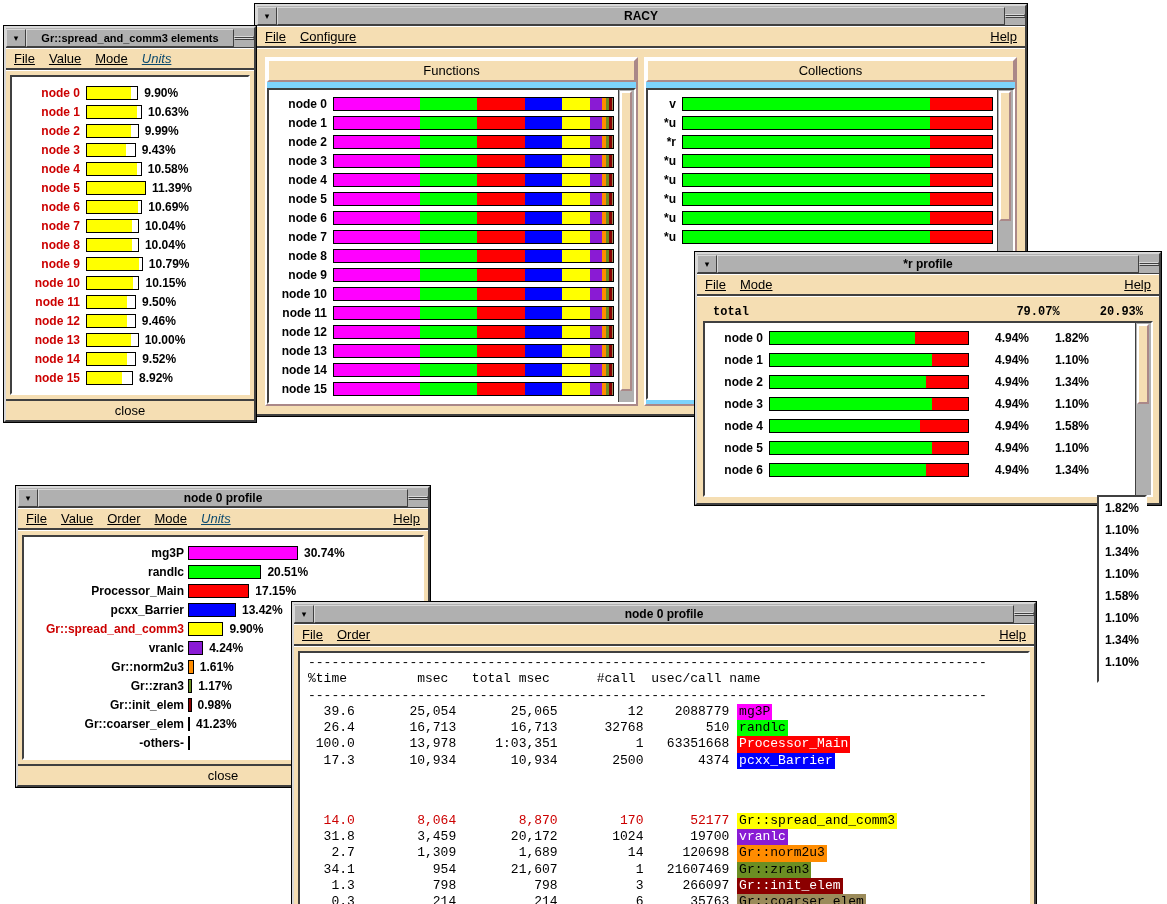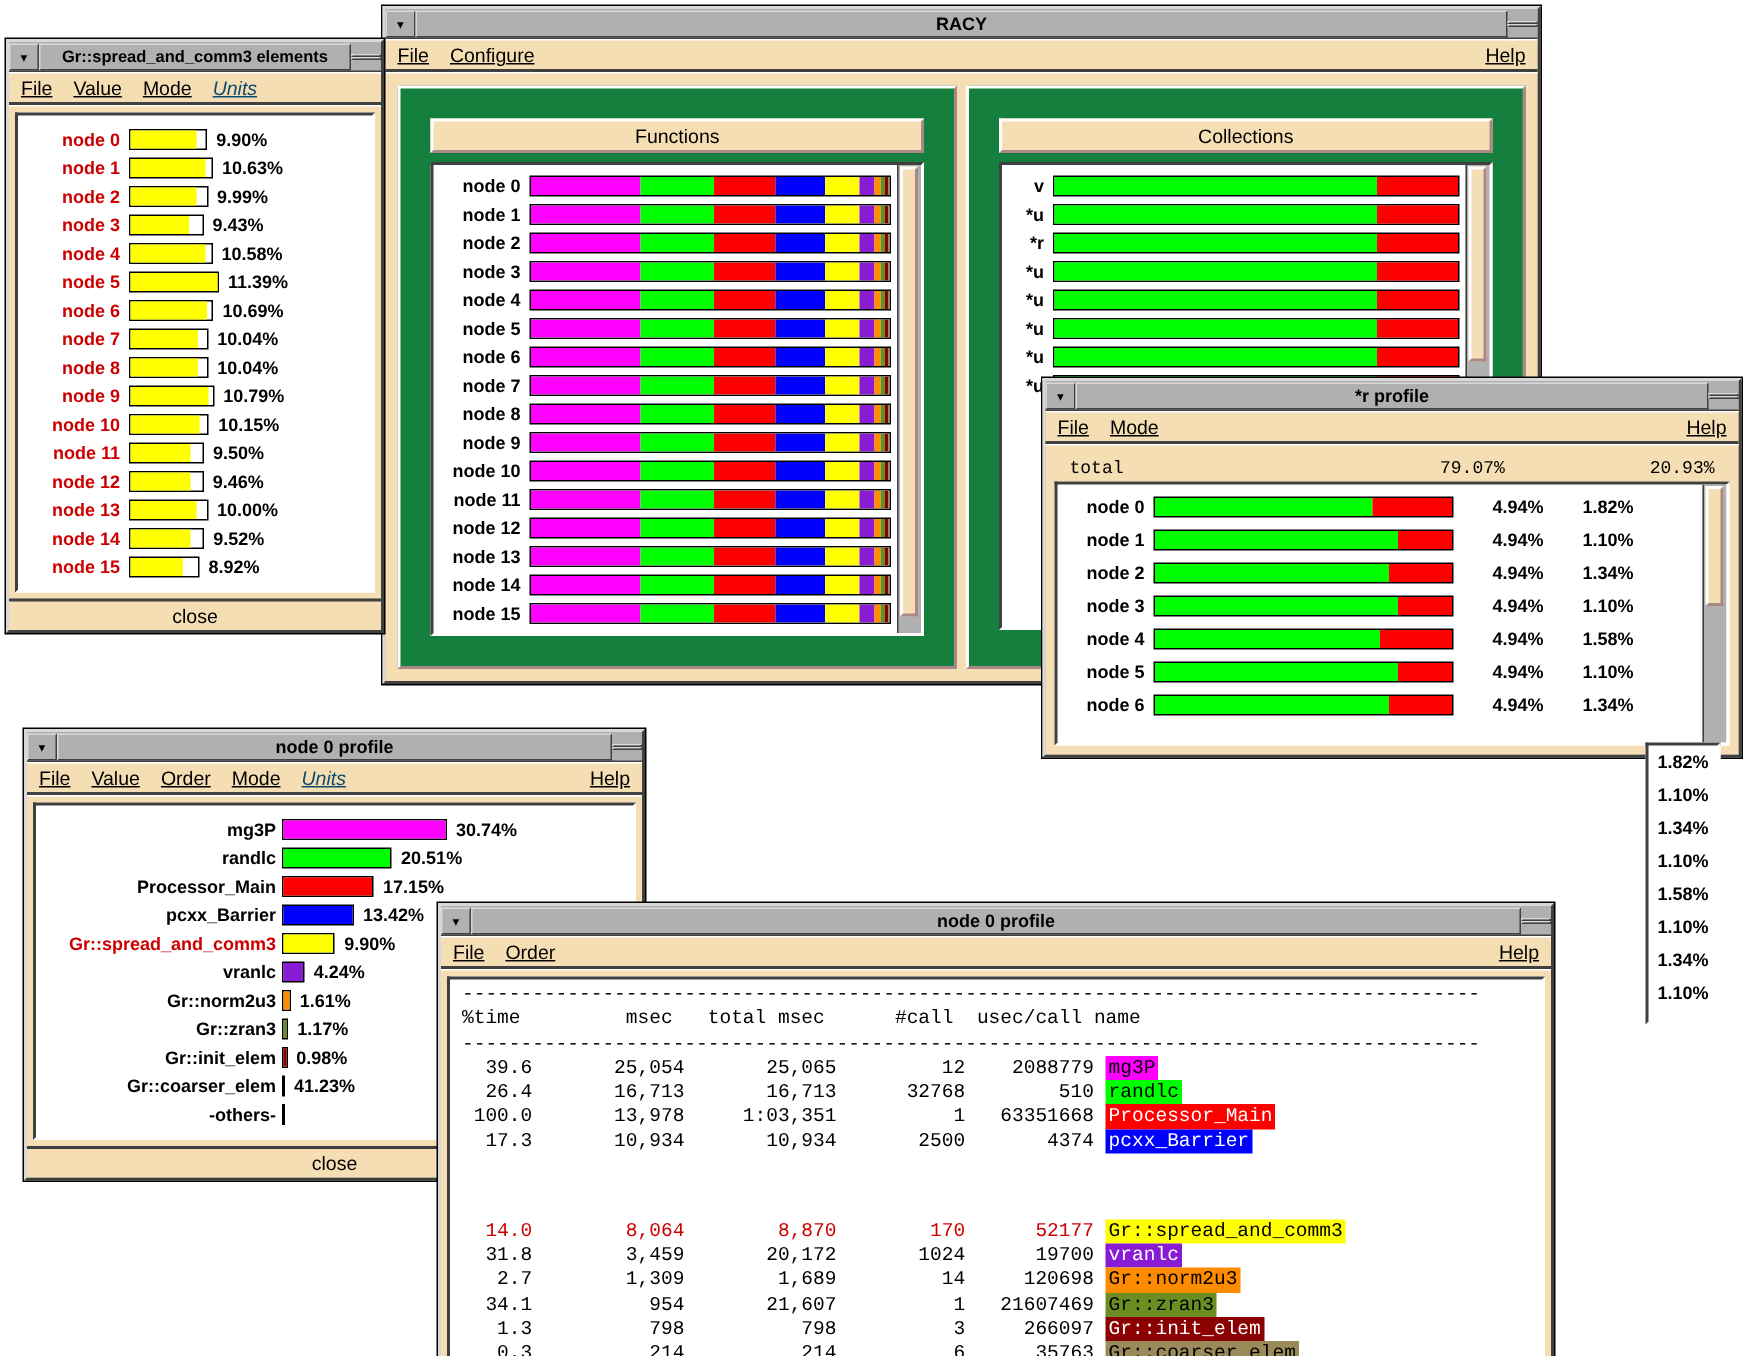--- a/index.html
+++ b/index.html
@@ -91,38 +91,38 @@
     font-size:13px;
   }
   
   .spread-row { display:flex; align-items:center; height:19px; }
   .spread-label { width:70px; text-align:right; color:#c00; font-weight:bold; font-size:12px; padding-right:6px; }
   .spread-bar-wrap { border:1px solid #000; height:14px; width:60px; display:flex; }
   .spread-bar { background:#ffff00; height:100%; }
   .spread-pct { margin-left:6px; font-size:12px; font-weight:bold; }
   
   .racy-panels { display:flex; gap:6px; }
-  .racy-panel { flex:1; background:#15803d; border: 2px solid; border-top-color:#fff; border-left-color:#fff; border-bottom-color:#a88; border-right-color:#a88; padding:20px; }
+  .racy-panel { flex:1; background:#7dd3fc; border: 2px solid; border-top-color:#fff; border-left-color:#fff; border-bottom-color:#a88; border-right-color:#a88; padding:0; }
   .racy-inner { background:#fff; border:2px solid; border-top-color:#404040; border-left-color:#404040; border-bottom-color:#fff; border-right-color:#fff; padding:4px; position:relative; }
   .func-row { display:flex; align-items:center; height:19px; }
   .func-label { width:60px; text-align:right; font-weight:bold; padding-right:6px; }
   .func-bar { height:14px; border:1px solid #000; flex:1; display:flex; overflow:hidden; }
   .seg { height:100%; }
   .coll-row { display:flex; align-items:center; height:19px; }
   .coll-label { width:30px; text-align:right; font-weight:bold; padding-right:6px; }
   .coll-bar { height:14px; border:1px solid #000; flex:1; display:flex; }
   
   .rprof-header { background:#fff; border:2px solid; border-top-color:#404040; border-left-color:#404040; border-bottom-color:#fff; border-right-color:#fff; padding:6px 10px; font-family:"Courier New",monospace; font-size:13px; line-height:1.4; }
   .rprof-rows { background:#fff; border:2px solid; border-top-color:#404040; border-left-color:#404040; border-bottom-color:#fff; border-right-color:#fff; padding:4px; }
   .rprof-row { display:flex; align-items:center; height:22px; }
   .rprof-node { width:60px; text-align:right; font-weight:bold; padding-right:6px; }
   .rprof-bar { height:14px; border:1px solid #000; width:200px; display:flex; }
   .rprof-v1 { width:60px; text-align:right; font-weight:bold; }
   .rprof-v2 { width:60px; text-align:right; font-weight:bold; }
-  .rprof-total-row { font-family:"Courier New",monospace; font-weight:normal; padding:2px 10px; display:flex;gap:43px; }
+  .rprof-total-row { font-family:"Courier New",monospace; font-weight:bold; padding:2px 10px; display:flex; }
   .extra-pct-col { position:absolute; right:10px; top:0; background:#fff; padding:4px 6px; }
   .extra-pct-col div { height:22px; font-weight:bold; text-align:right; }
   
   .n0row { display:flex; align-items:center; height:19px; }
   .n0lab { width:160px; text-align:right; font-weight:bold; padding-right:4px; font-size:12px; }
   .n0lab.hl { color:#c00; }
   .n0bar { height:14px; border:1px solid #000; display:flex; }
   .n0pct { margin-left:6px; font-weight:bold; font-size:12px; }
   
   .tbl { font-family:"Courier New",monospace; font-size:13px; white-space:pre; padding:2px 8px; line-height:1.25; }
@@ -612,21 +612,21 @@
   </div>
   <div class="menubar">
     <span class="menu-item"><u>File</u></span>
     <span class="menu-item"><u>Mode</u></span>
     <span class="menu-item right"><u>Help</u></span>
   </div>
   <div class="content" style="padding:6px; position:relative;">
     <div class="rprof-total-row">
       <span style="width:60px;">total</span>
       <span style="flex:1;"></span>
-      <span style="width:70px; text-align:left;">79.07%</span>
+      <span style="width:70px; text-align:center;">79.07%</span>
       <span style="width:70px; text-align:right;">20.93%</span>
     </div>
     <div class="rprof-rows" id="rprof-rows" style="padding-right:20px; position:relative; height:176px; overflow:hidden;">
       <div class="rprof-row">
           <div class="rprof-node">node  0</div>
           <div class="rprof-bar">
             <div class="seg" style="width: 73.0769%; background: rgb(0, 255, 0);"></div>
             <div class="seg" style="width: 26.9231%; background: rgb(255, 0, 0);"></div>
           </div>
           <div class="rprof-v1">4.94%</div>

